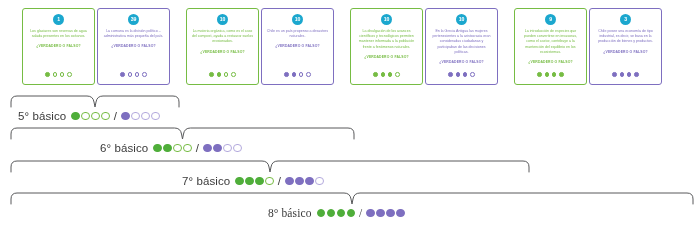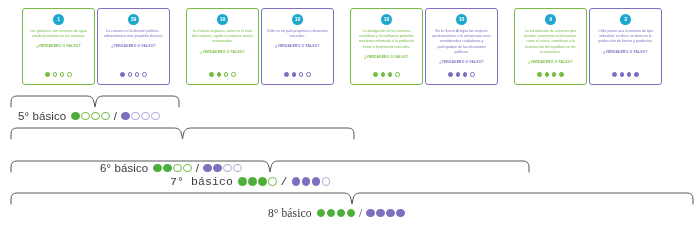--- a/index.html
+++ b/index.html
@@ -208,42 +208,42 @@
           <b></b>
           <b></b>
           <b></b>
         </span>
       </div>
       <div class="brace" style="left: 10px; top: 127px;">
         <svg width="345" height="14">
           <path d="M 1,12 L 1,7 Q 1,1 7,1 L 164.5,1 Q 170.5,1 171.5,7 L 172.5,12 L 173.5,7 Q 174.5,1 180.5,1 L 338,1 Q 344,1 344,7 L 344,12" fill="none" stroke="#58595b" stroke-width="1" stroke-linecap="round" stroke-linejoin="round"></path>
         </svg>
       </div>
-      <div class="rowlabel" style="left: 100px; top: 142px; margin-top: 20px;">
+      <div class="rowlabel" style="left: 100px; top: 142px;">
         <span class="txt">6° básico</span>
         <span class="grp">
           <b class="on"></b>
           <b class="on"></b>
           <b></b>
           <b></b>
         </span>
         <span class="sep">/</span>
         <span class="grp pp">
           <b class="on"></b>
           <b class="on"></b>
           <b></b>
           <b></b>
         </span>
       </div>
       <div class="brace" style="left: 10px; top: 160px;">
         <svg width="520" height="14">
           <path d="M 1,12 L 1,7 Q 1,1 7,1 L 252,1 Q 258,1 259,7 L 260,12 L 261,7 Q 262,1 268,1 L 513,1 Q 519,1 519,7 L 519,12" fill="none" stroke="#58595b" stroke-width="1" stroke-linecap="round" stroke-linejoin="round"></path>
         </svg>
       </div>
-      <div class="rowlabel" style="left: 170px; top: 175px; font-family: Liberation Mono, monospace;">
+      <div class="rowlabel" style="left: 182px; top: 175px;">
         <span class="txt">7° básico</span>
         <span class="grp">
           <b class="on"></b>
           <b class="on"></b>
           <b class="on"></b>
           <b></b>
         </span>
         <span class="sep">/</span>
         <span class="grp pp">
           <b class="on"></b>

